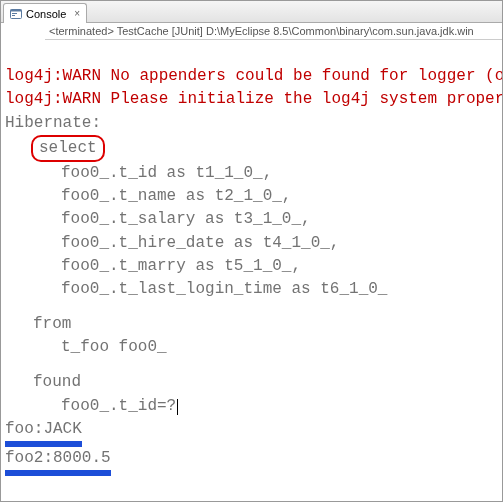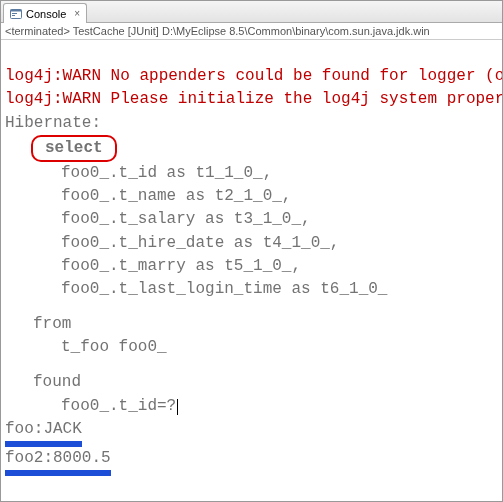--- a/index.html
+++ b/index.html
@@ -42,40 +42,40 @@
     font-size: 10px;
     line-height: 1;
   }
   .status-line {
     font-size: 11px;
     color: #555;
     padding: 2px 4px;
     border-bottom: 1px solid #ccc;
     white-space: nowrap;
     overflow: hidden;
+    margin-left: 44px;
   }
   .console-body {
     font-family: Consolas, "Courier New", monospace;
     font-size: 16px;
     line-height: 1.45;
     padding: 2px 4px;
     color: #000;
     white-space: pre;
   }
   .err { color: #c00000; }
   .out { color: #737373; }
   .ind1 { padding-left: 28px; display: inline-block; margin-top: 12px; }
   .ind2 { padding-left: 56px; display: inline-block; }
   .circle-red {
     display: inline-block;
     border: 2px solid #d00;
     border-radius: 10px;
-    padding: 0 12px;
+    padding: 0 6px;
     margin-left: 26px;
-    font-weight: bold;
   }
   .uline-red {
     display: inline-block;
     border-bottom: 6px solid #1d4ed8;
     padding-bottom: 0;
   }
   .cursor-bar {
     display: inline-block;
     width: 1px;
     height: 16px;

